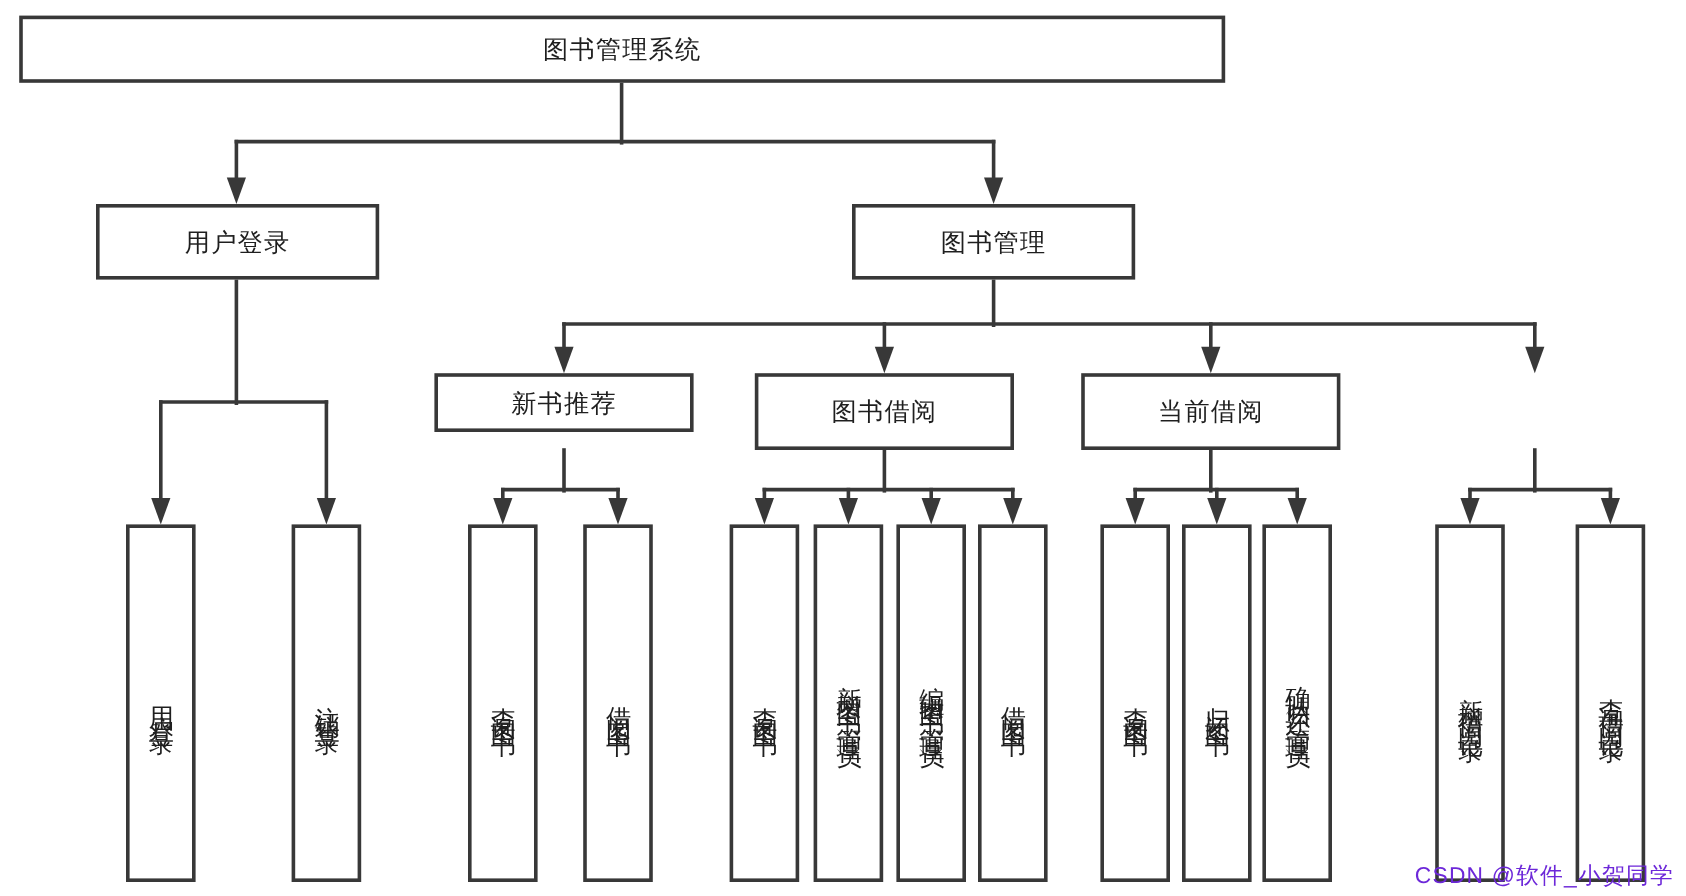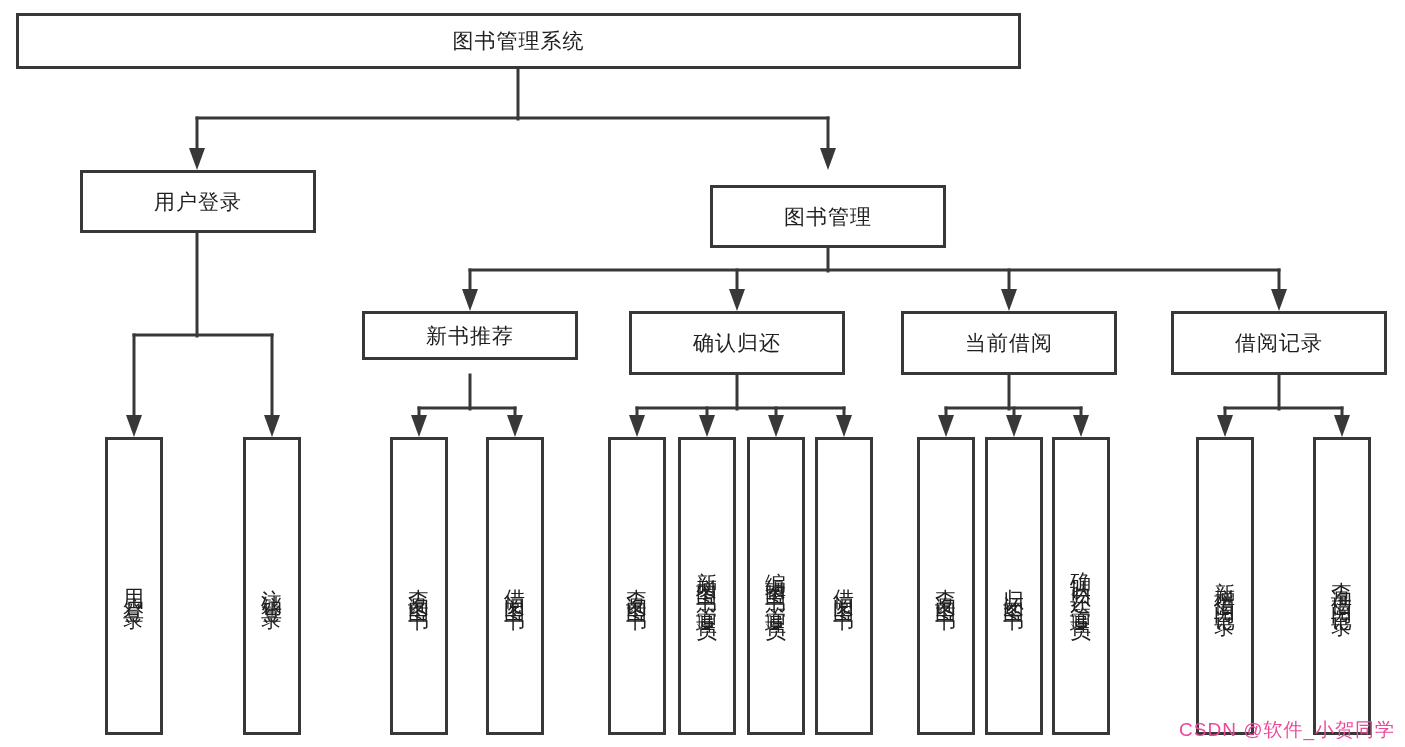--- a/index.html
+++ b/index.html
@@ -41,21 +41,21 @@
     writing-mode: vertical-rl;
     text-orientation: mixed;
     letter-spacing: 7px;
     line-height: 1.0;
     white-space: nowrap;
   }
   
   .n-root   { left: 16px;  top: 13px;  width: 1005px; height: 56px; }
   
   .n-login  { left: 80px;  top: 170px; width: 236px; height: 63px; }
-  .n-mgmt   { left: 710px; top: 170px; width: 236px; height: 63px; margin-top: 15px; }
+  .n-mgmt   { left: 710px; top: 170px; width: 236px; height: 63px; }
   
   .n-rec    { left: 362px;  top: 311px; width: 216px; height: 49px; }
   .n-borrow { left: 629px;  top: 311px; width: 216px; height: 64px; }
   .n-cur    { left: 901px;  top: 311px; width: 216px; height: 64px; font-family: Liberation Mono, monospace; }
   .n-hist   { left: 1171px; top: 311px; width: 216px; height: 64px; }
   
   .lf  { top: 437px; width: 58px; height: 298px; }
   .lf-a1 { left: 105px; }
   .lf-a2 { left: 243px; }
   .lf-b1 { left: 390px; }
@@ -67,21 +67,21 @@
   .lf-d1 { left: 917px; }
   .lf-d2 { left: 985px; }
   .lf-d3 { left: 1052px; }
   .lf-e1 { left: 1196px; }
   .lf-e2 { left: 1313px; }
   #watermark {
     position: absolute;
     right: 10px;
     bottom: 4px;
     font-size: 19px;
-    color: #ec4899;
+    color: #6d28d9;
     z-index: 2;
     letter-spacing: 1px;
     margin-left: 16px;
   }
 </style>
 </head>
 <body>
 
 <div id="canvas">
 
@@ -150,28 +150,25 @@
     <span>用户登录</span>
   </div>
   <div class="node n-mgmt">
     <span>图书管理</span>
   </div>
 
   <div class="node n-rec">
     <span>新书推荐</span>
   </div>
   <div class="node n-borrow">
-    <span>确认归还</span>
+    <span>图书借阅</span>
   </div>
   <div class="node n-cur">
     <span>当前借阅</span>
   </div>
-  <div class="node n-hist">
-    <span>借阅记录</span>
-  </div>
 
   <div class="node leaf lf lf-a1">
     <span class="vtext">用户登录</span>
   </div>
   <div class="node leaf lf lf-a2">
     <span class="vtext">注销登录</span>
   </div>
 
   <div class="node leaf lf lf-b1">
     <span class="vtext">查询图书</span>

